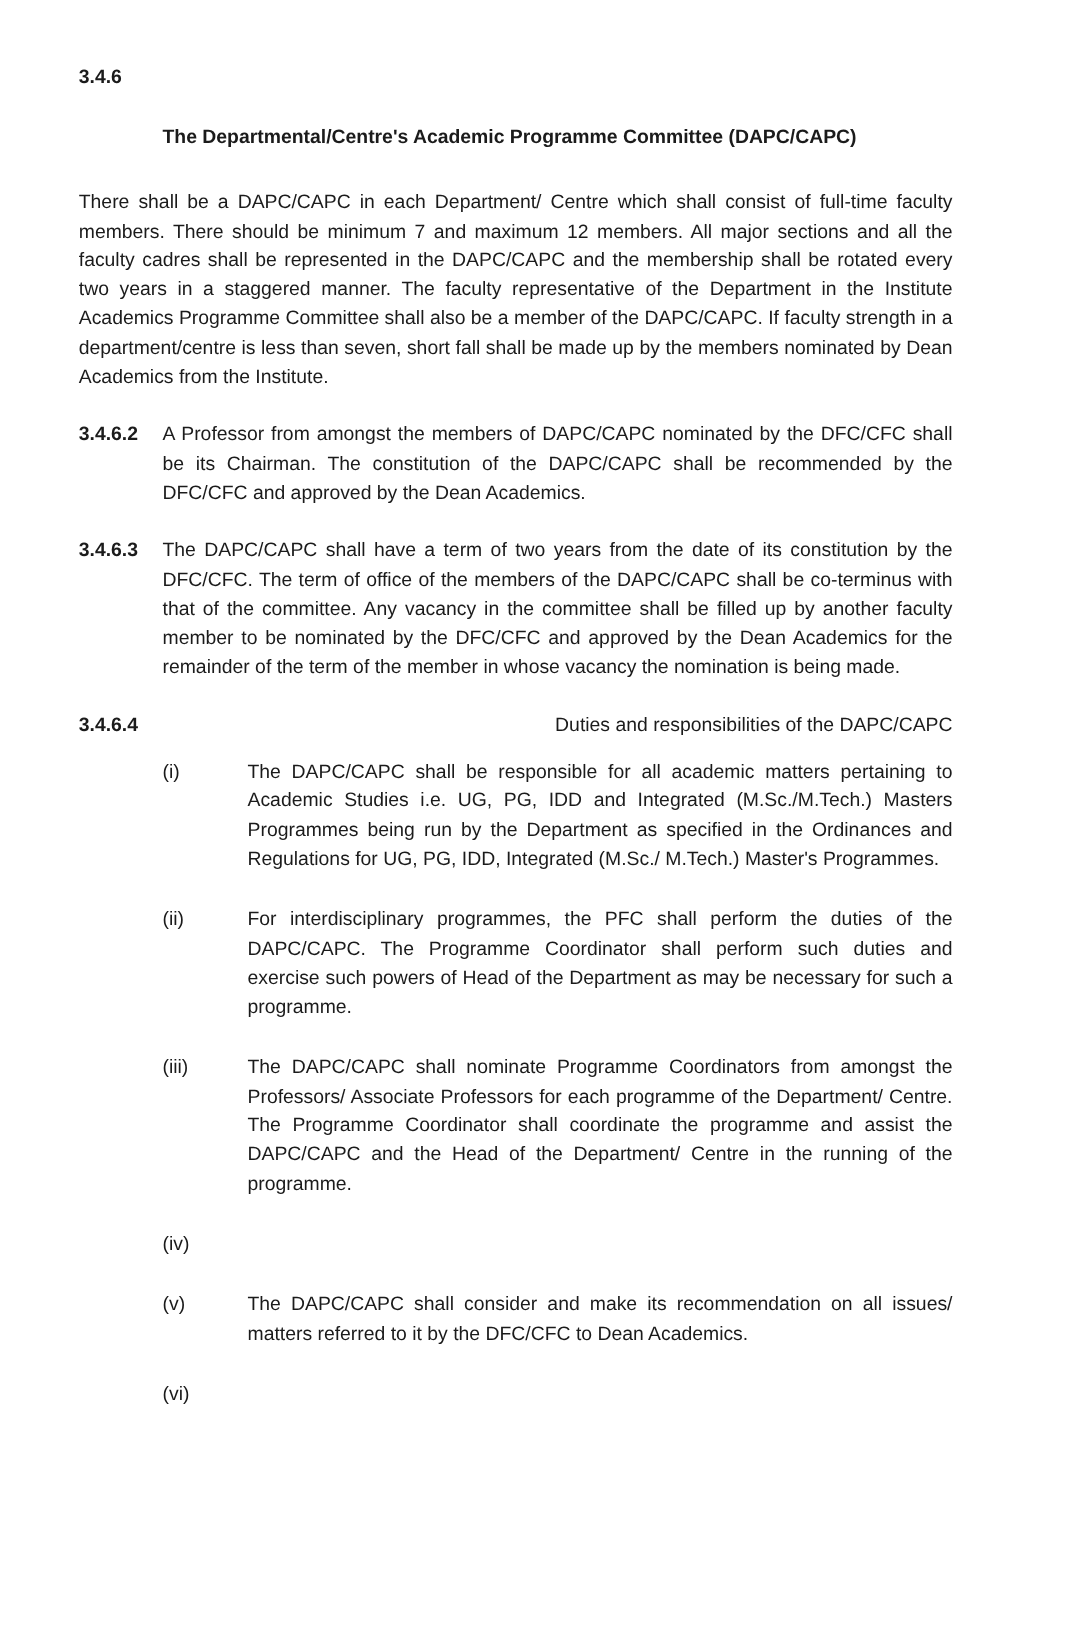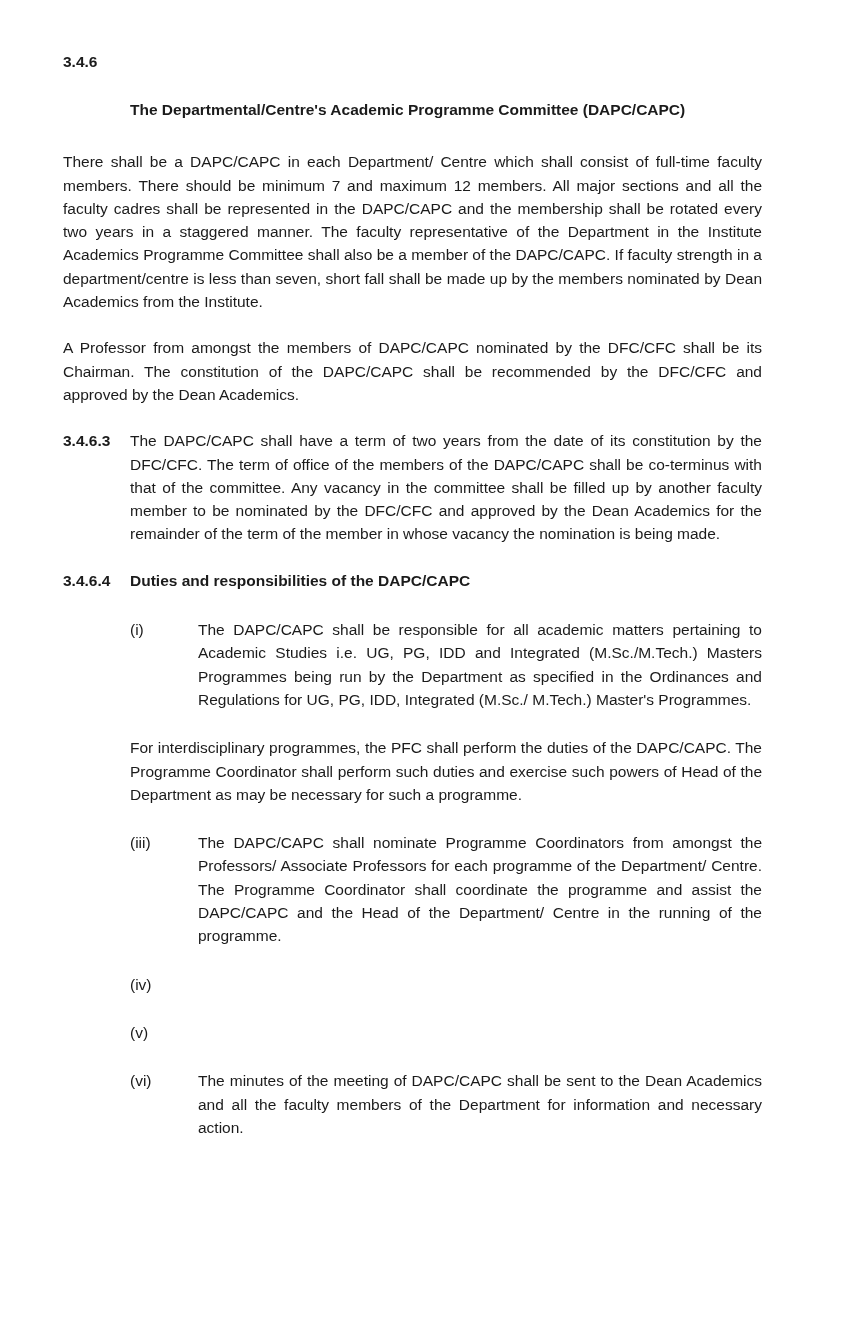--- a/index.html
+++ b/index.html
@@ -31,24 +31,24 @@
   .body-text {
     flex: 1;
     text-align: justify;
   }
   .heading { margin-bottom: 29px; }
   .heading .body-text {
     font-weight: bold;
     text-align: left;
     margin-top: 48px;
   }
-  .subheading { margin-bottom: 26px; }
+  .subheading { margin-bottom: 14px; }
   .subheading .body-text {
-    font-weight: bold;
-    text-align: left;
+    font-weight: normal;
+    text-align: right;
   }
   .list-item {
     display: flex;
     margin-left: 67px;
     margin-bottom: 25px;
   }
   .marker {
     flex: 0 0 68px;
     width: 68px;
   }
@@ -65,53 +65,55 @@
   <div class="para heading">
     <span class="num">3.4.6</span>
     <span class="body-text">The Departmental/Centre's Academic Programme Committee (DAPC/CAPC)</span>
   </div>
 
   <div class="para">
     <span class="body-text">There shall be a DAPC/CAPC in each Department/ Centre which shall consist of full-time faculty members. There should be minimum 7 and maximum 12 members. All major sections and all the faculty cadres shall be represented in the DAPC/CAPC and the membership shall be rotated every two years in a staggered manner. The faculty representative of the Department in the Institute Academics Programme Committee shall also be a member of the DAPC/CAPC. If faculty strength in a department/centre is less than seven, short fall shall be made up by the members nominated by Dean Academics from the Institute.</span>
   </div>
 
   <div class="para">
+    <span class="num">3.4.6.2</span>
     <span class="body-text">A Professor from amongst the members of DAPC/CAPC nominated by the DFC/CFC shall be its Chairman. The constitution of the DAPC/CAPC shall be recommended by the DFC/CFC and approved by the Dean Academics.</span>
   </div>
 
   <div class="para">
     <span class="num">3.4.6.3</span>
     <span class="body-text">The DAPC/CAPC shall have a term of two years from the date of its constitution by the DFC/CFC. The term of office of the members of the DAPC/CAPC shall be co-terminus with that of the committee. Any vacancy in the committee shall be filled up by another faculty member to be nominated by the DFC/CFC and approved by the Dean Academics for the remainder of the term of the member in whose vacancy the nomination is being made.</span>
   </div>
 
   <div class="para subheading">
     <span class="num">3.4.6.4</span>
     <span class="body-text">Duties and responsibilities of the DAPC/CAPC</span>
   </div>
 
   <div class="list-item">
     <span class="marker">(i)</span>
     <span class="body-text">The DAPC/CAPC shall be responsible for all academic matters pertaining to Academic Studies i.e. UG, PG, IDD and Integrated (M.Sc./M.Tech.) Masters Programmes being run by the Department as specified in the Ordinances and Regulations for UG, PG, IDD, Integrated (M.Sc./ M.Tech.) Master's Programmes.</span>
   </div>
 
   <div class="list-item">
+    <span class="marker">(ii)</span>
     <span class="body-text">For interdisciplinary programmes, the PFC shall perform the duties of the DAPC/CAPC. The Programme Coordinator shall perform such duties and exercise such powers of Head of the Department as may be necessary for such a programme.</span>
   </div>
 
   <div class="list-item">
     <span class="marker">(iii)</span>
     <span class="body-text">The DAPC/CAPC shall nominate Programme Coordinators from amongst the Professors/ Associate Professors for each programme of the Department/ Centre. The Programme Coordinator shall coordinate the programme and assist the DAPC/CAPC and the Head of the Department/ Centre in the running of the programme.</span>
   </div>
 
   <div class="list-item">
     <span class="marker">(iv)</span>
   </div>
 
   <div class="list-item">
     <span class="marker">(v)</span>
+    <span class="body-text">The DAPC/CAPC shall consider and make its recommendation on all issues/ matters referred to it by the DFC/CFC to Dean Academics.</span>
   </div>
 
   <div class="list-item">
     <span class="marker">(vi)</span>
-    <span class="body-text">The minutes of the meeting of DAPC/CAPC shall be sent to the Dean Academics and all the faculty members of the Department for information and necessary action.</span>
   </div>
 
 </div>
 
 </body></html>

